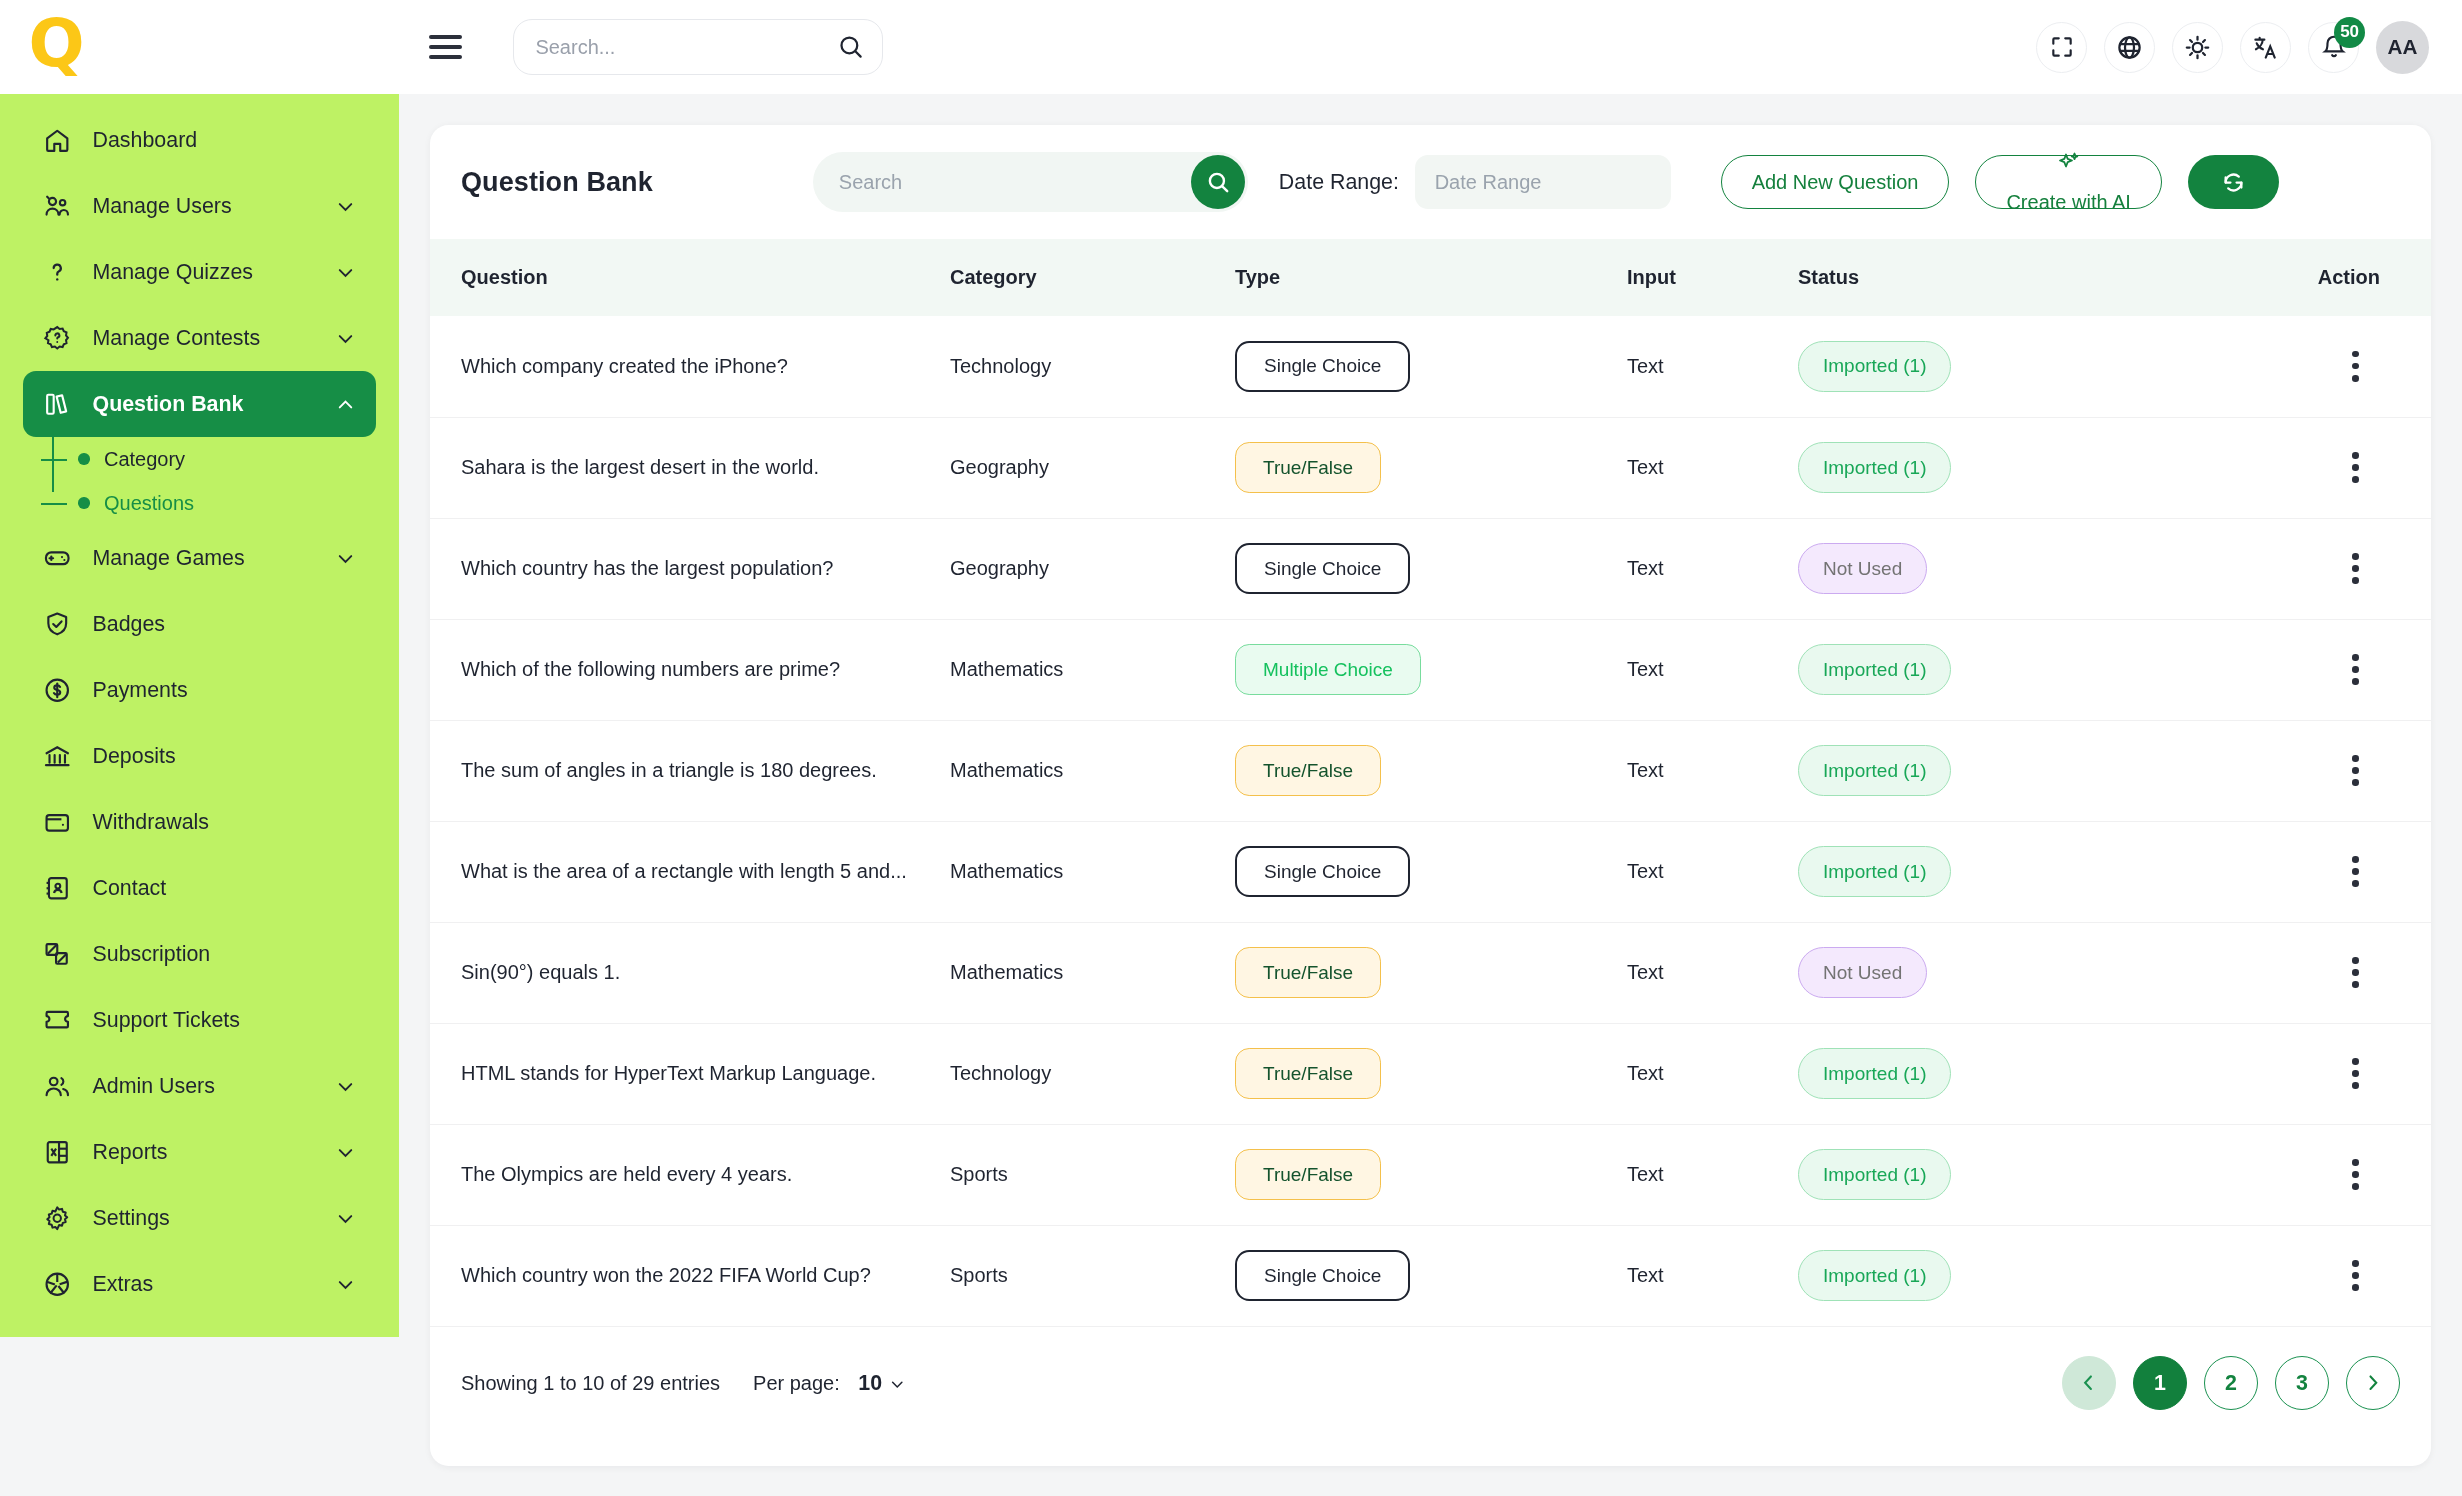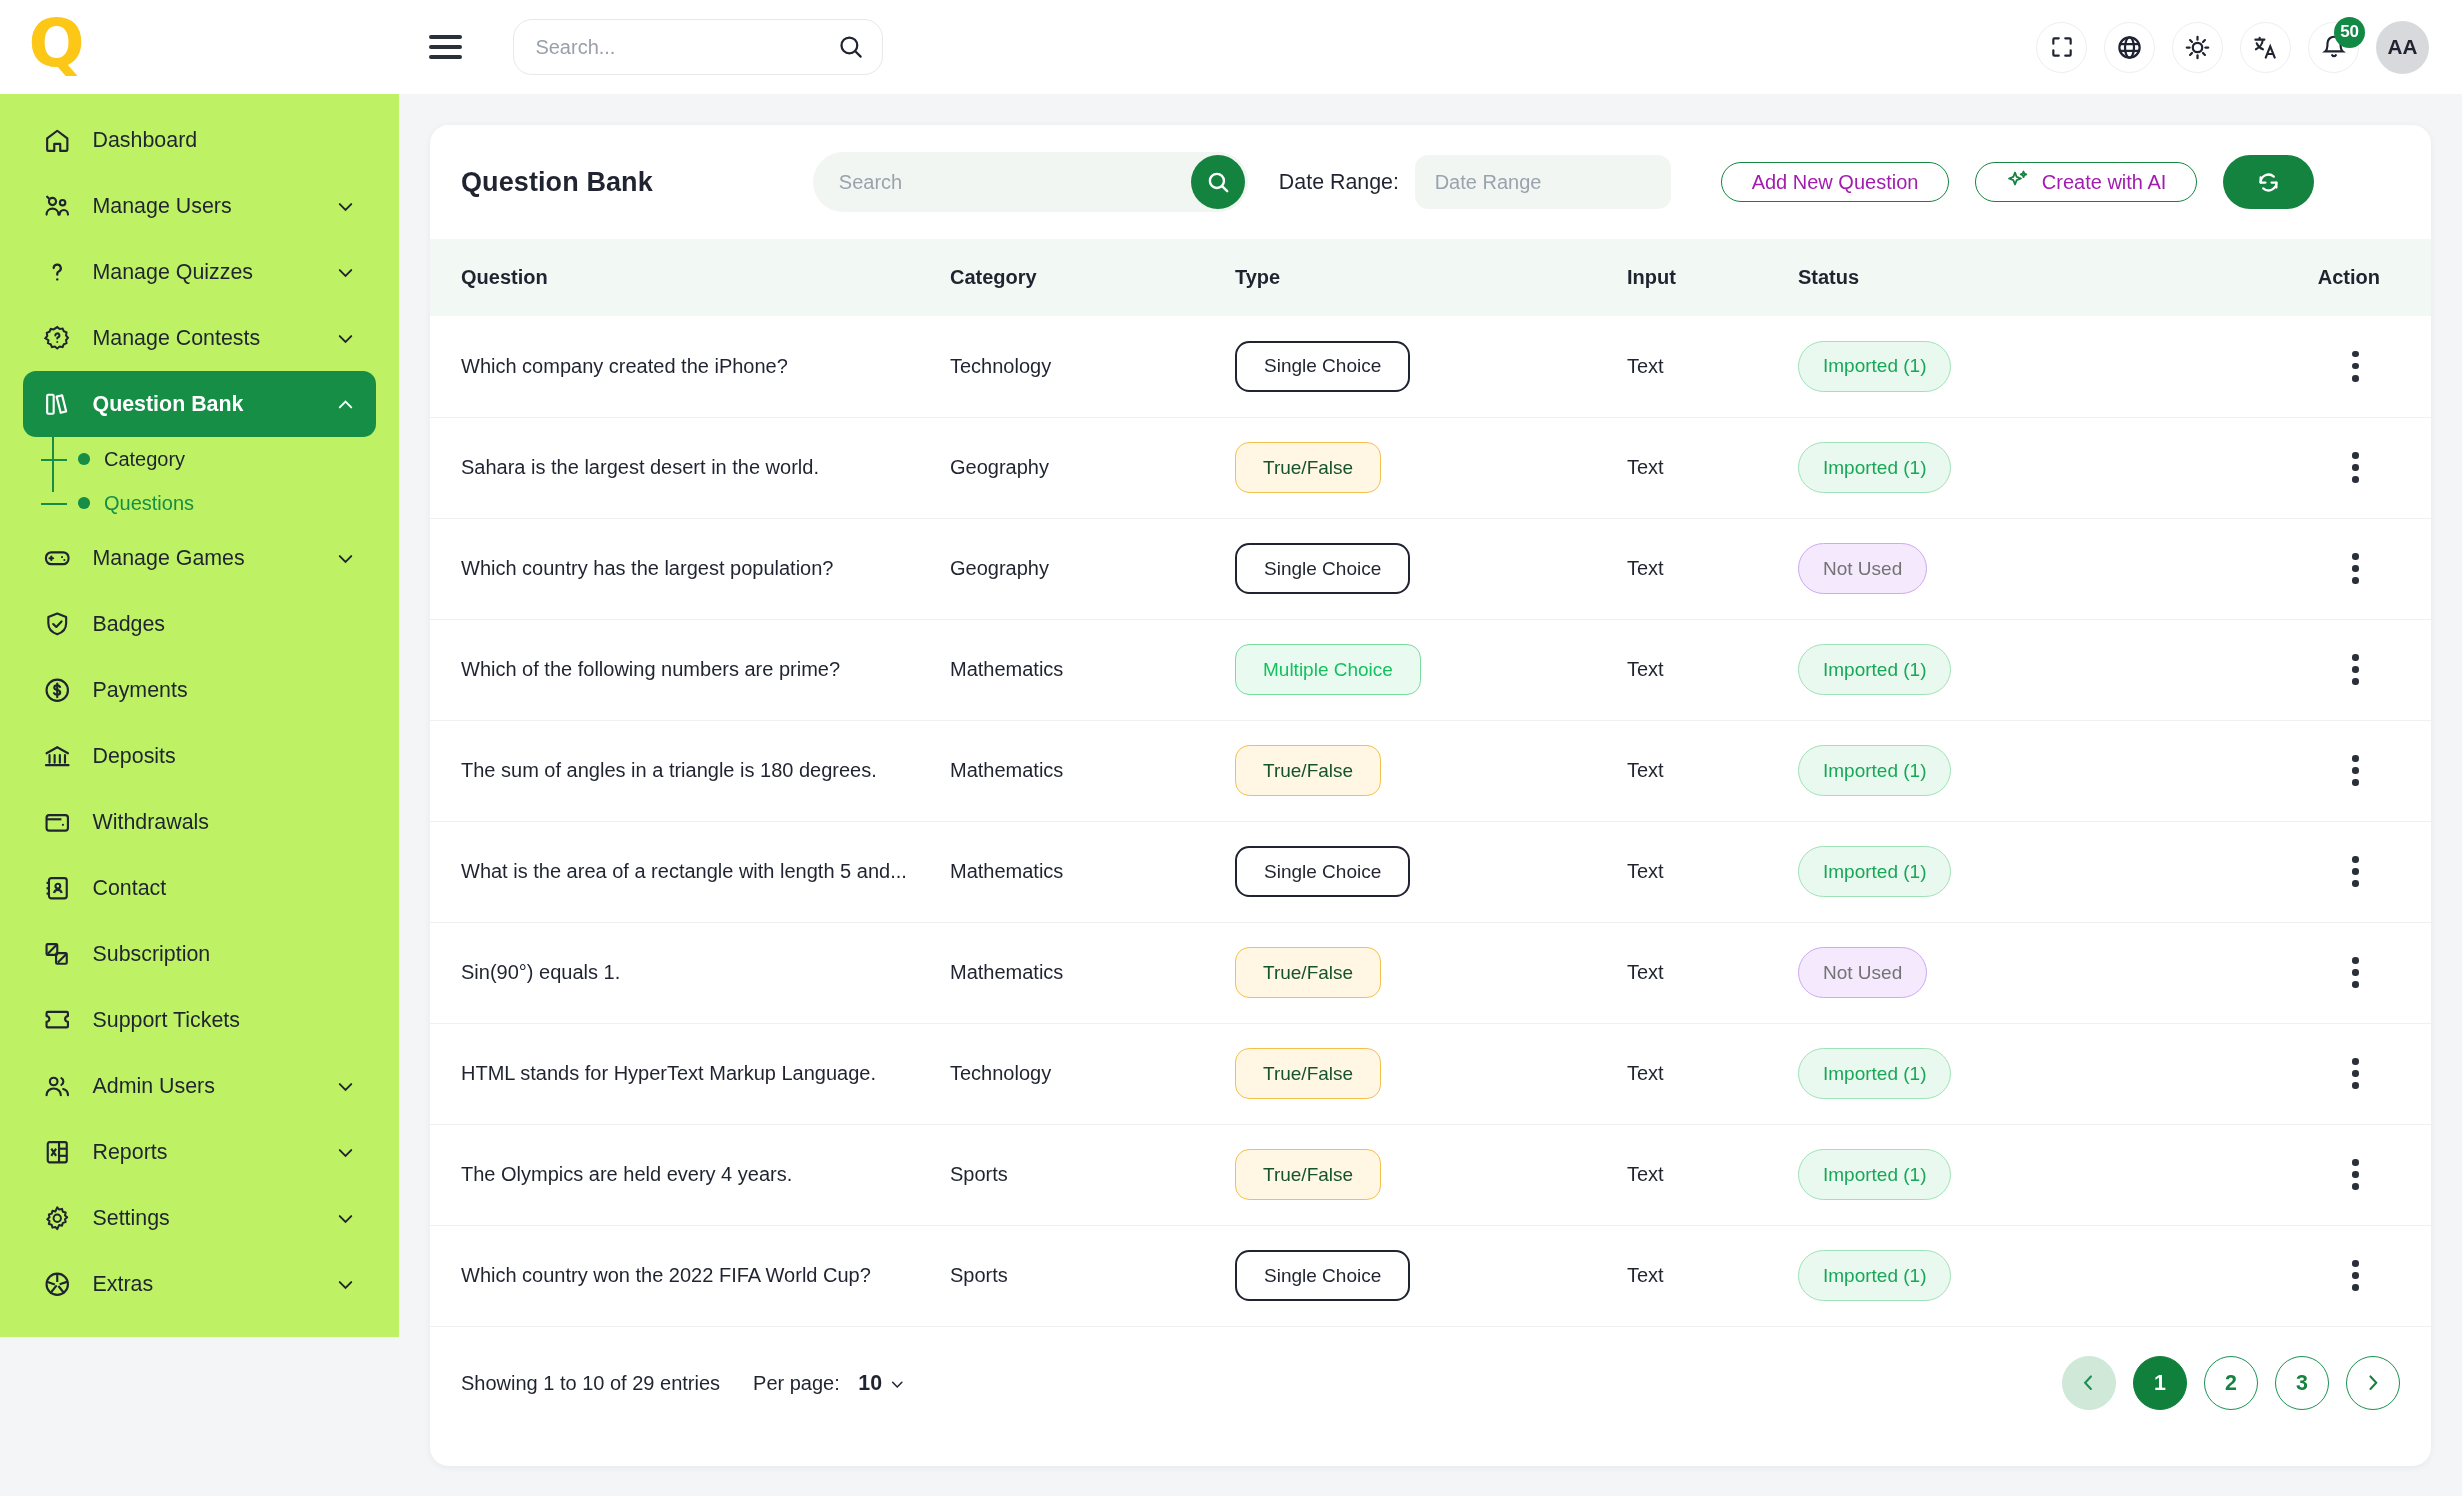--- a/index.html
+++ b/index.html
@@ -110,25 +110,25 @@
     position: absolute; right: 2.8px; top: 2.8px; width: 54px; height: 54px; border-radius: 50%;
     background: #13833f; display: flex; align-items: center; justify-content: center; cursor: pointer;
   }
   .date-label { margin-left: 31px; font-size: 21.4px; color: #1f2430; white-space: nowrap; }
   .date-input {
     margin-left: 15.7px; width: 256px; height: 54px; background: #f2f6f3; border-radius: 13px;
     display: flex; align-items: center; padding-left: 20px; font-size: 20px; color: #9aa3ad;
     cursor: pointer;
   }
   .btn-outline {
-    margin-left: 50px; height: 40px; border: 1.4px solid #13833f; border-radius: 30px;
-    color: #a21caf; font-size: 20px; display: flex; align-items: center; justify-content: center;
+    margin-left: 50px; height: 54px; border: 1.4px solid #13833f; border-radius: 30px;
+    color: #15803d; font-size: 20px; display: flex; align-items: center; justify-content: center;
     padding: 12px 30px; cursor: pointer; background: #fff; white-space: nowrap; gap: 11.4px;
   }
-  .btn-outline.ai { margin-left: 26px; }
+  .btn-outline.ai { margin-left: 26px; flex-direction: column; }
   .btn-green {
     margin-left: 26px; width: 91px; height: 54px; background: #13833f; border-radius: 30px;
     display: flex; align-items: center; justify-content: center; cursor: pointer;
   }
 
   
   table { width: 100%; border-collapse: collapse; }
   thead tr { background: #f2f8f4; height: 77px; }
   thead th {
     font-size: 20px; font-weight: 600; color: #1f2430; text-align: left; padding: 0;

